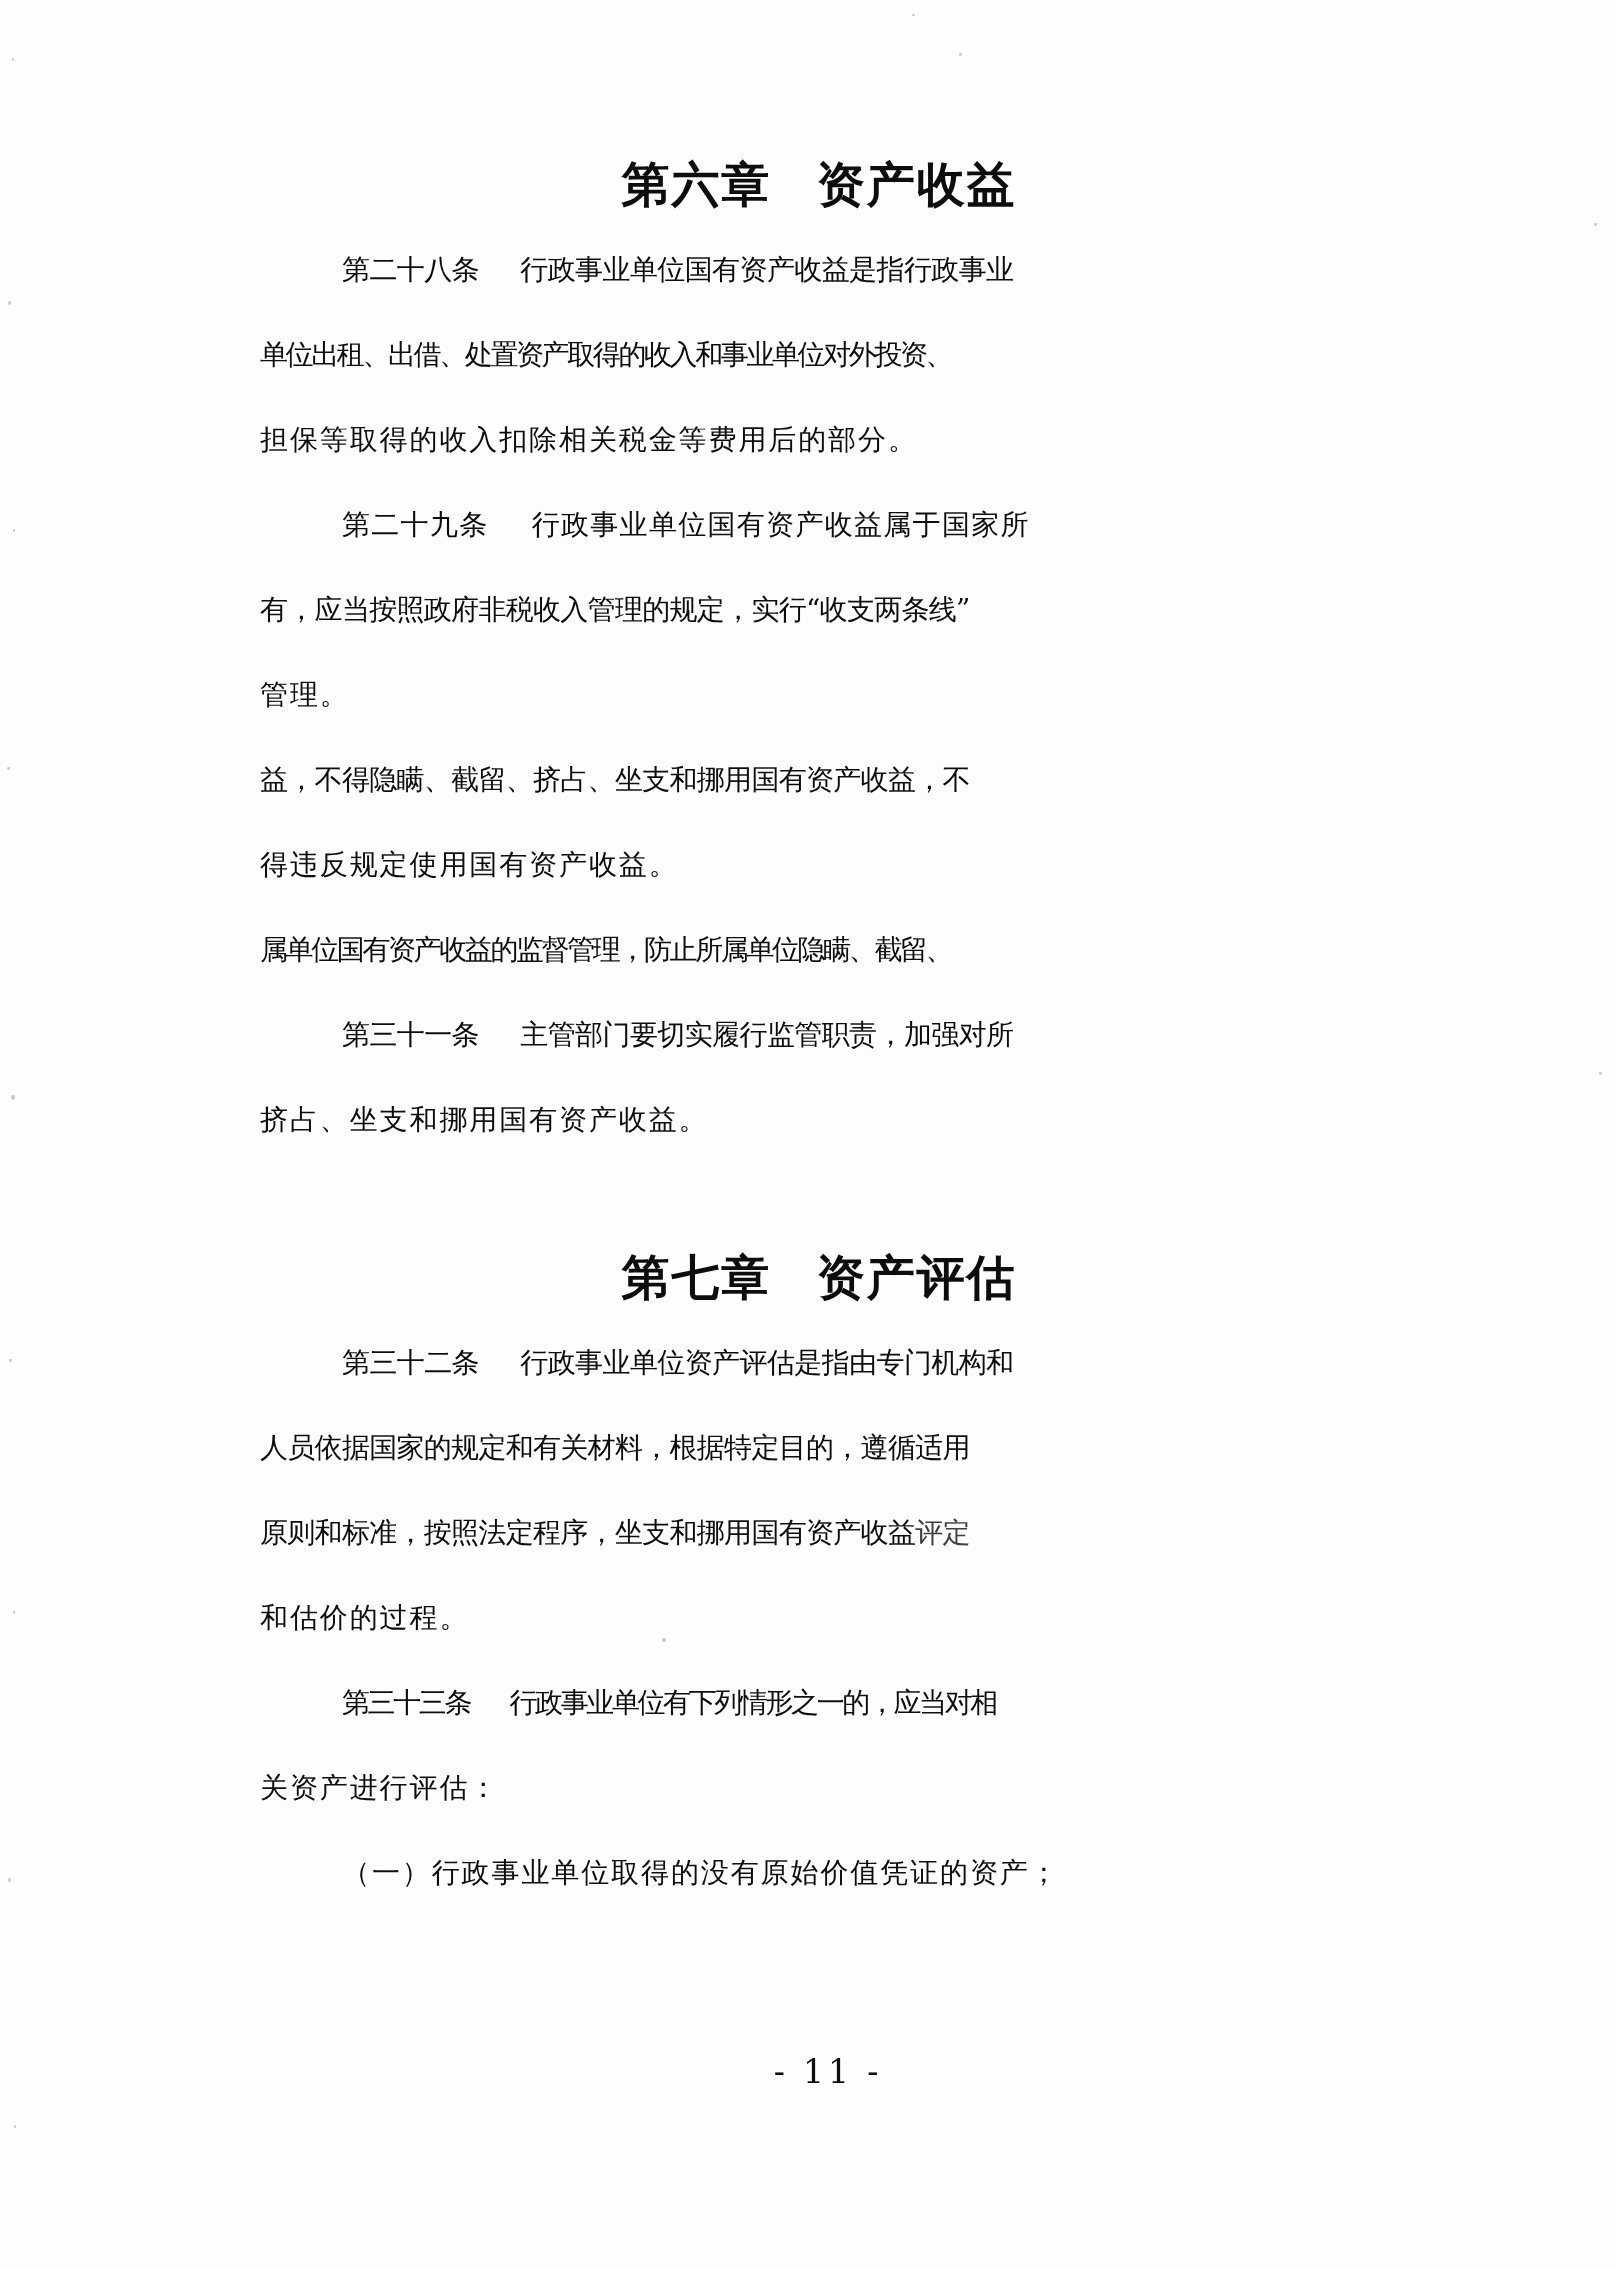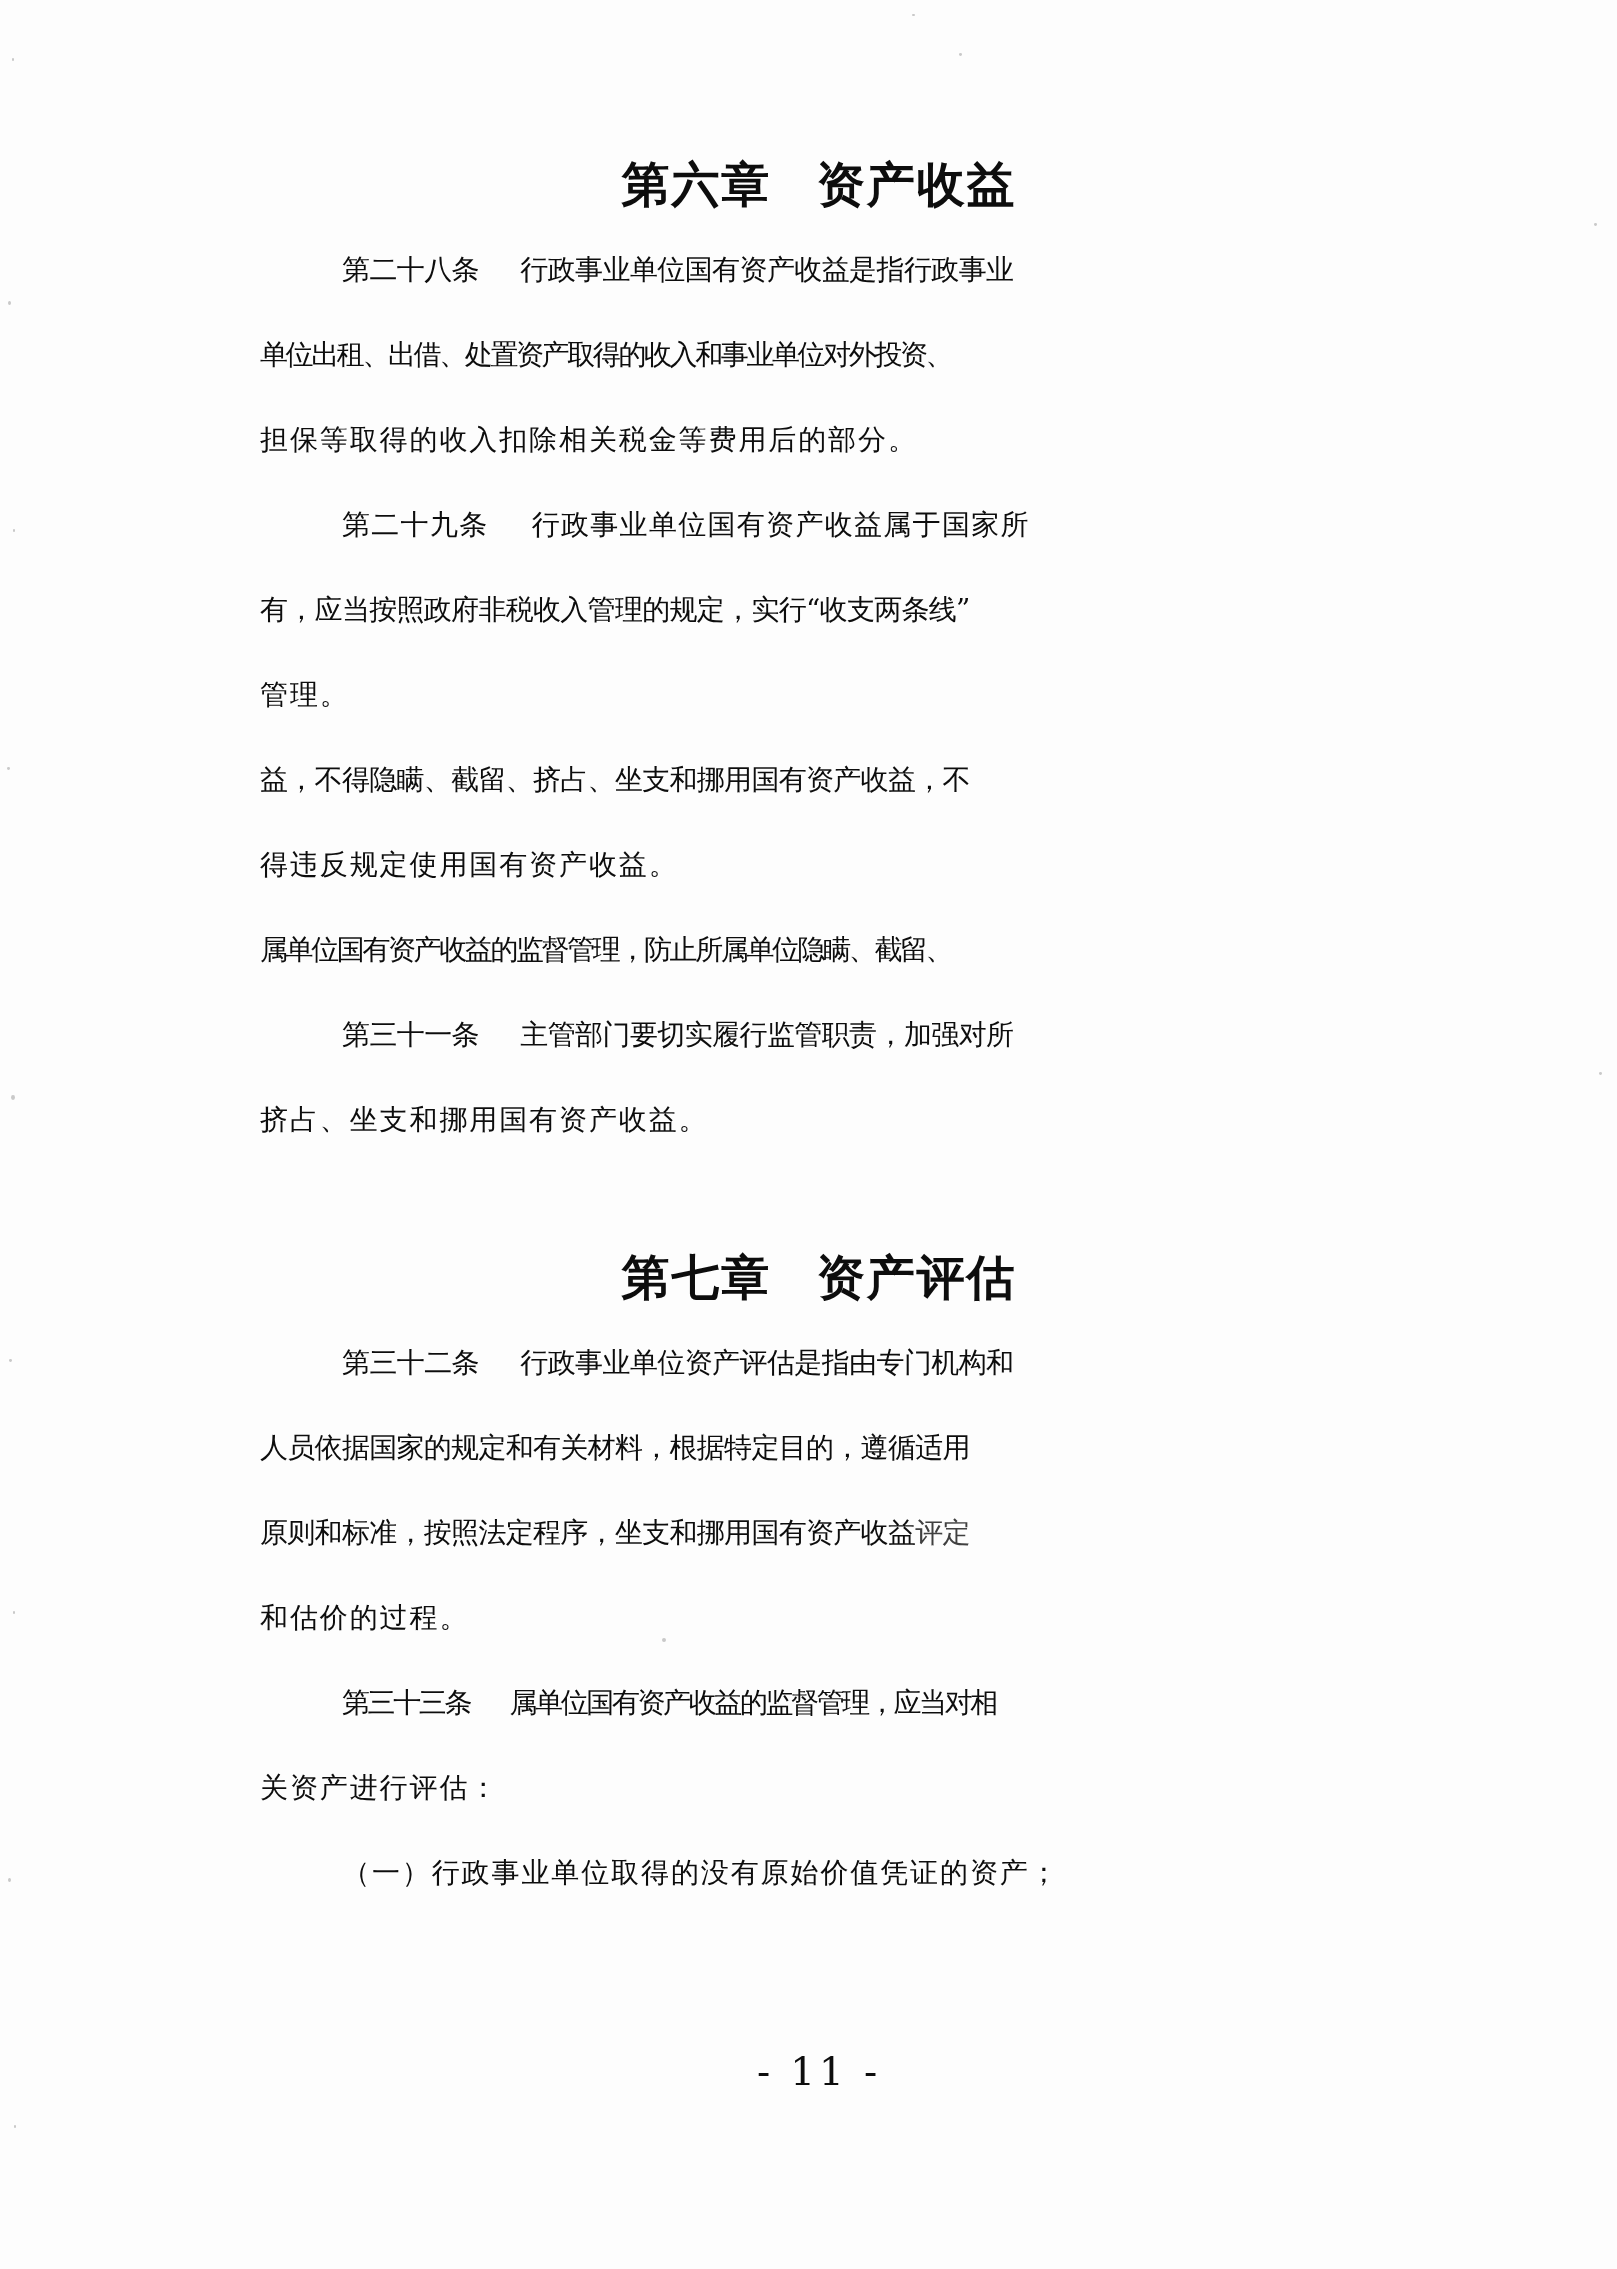--- a/index.html
+++ b/index.html
@@ -35,24 +35,24 @@
     height: 85px; line-height: 85px;
     font-size: 28px;
     letter-spacing: 1.9px;
     word-spacing: 33px;
     white-space: nowrap;
   }
   .line.indent { padding-left: 82px; }
   .lt.faded { color: #404040; }
   .footer {
     position: absolute;
-    left: 260px; top: 2043px;
+    left: 269px; top: 2043px;
     width: 1118px; height: 58px; line-height: 58px;
     text-align: center;
-    font-size: 39px;
+    font-size: 33px;
     letter-spacing: 3.9px;
     color: #0d0d0d;
   }
   .speck {
     position: absolute;
     background: #c9c9c9;
     border-radius: 50%;
   }
 </style>
 </head>
@@ -97,21 +97,21 @@
         <div class="line"><span class="lt">挤占、坐支和挪用国有资产收益。</span></div>
       </div>
       <div class="section-heading">第七章 资产评估</div>
       <div class="para">
         <div class="line indent just" style="letter-spacing: -0.6px;"><span class="lt">第三十二条 行政事业单位资产评估是指由专门机构和</span></div>
         <div class="line just" style="letter-spacing: -0.7px;"><span class="lt">人员依据国家的规定和有关材料，根据特定目的，遵循适用</span></div>
         <div class="line just" style="letter-spacing: -0.7px;"><span class="lt">原则和标准，按照法定程序，坐支和挪用国有资产收益</span><span class="lt faded">评定</span></div>
         <div class="line"><span class="lt">和估价的过程。</span></div>
       </div>
       <div class="para">
-        <div class="line indent just" style="letter-spacing: -2.4px;"><span class="lt">第三十三条 属单位国有资产收益的监督管理，应当对相</span></div>
+        <div class="line indent just" style="letter-spacing: -2.4px;"><span class="lt">第三十三条 行政事业单位有下列情形之一的，应当对相</span></div>
         <div class="line"><span class="lt">关资产进行评估：</span></div>
       </div>
       <div class="para">
         <div class="line indent"><span class="lt">（一）行政事业单位取得的没有原始价值凭证的资产；</span></div>
       </div>
     </div>
 
   <div class="footer">- 11 -</div>
 </div>
 

